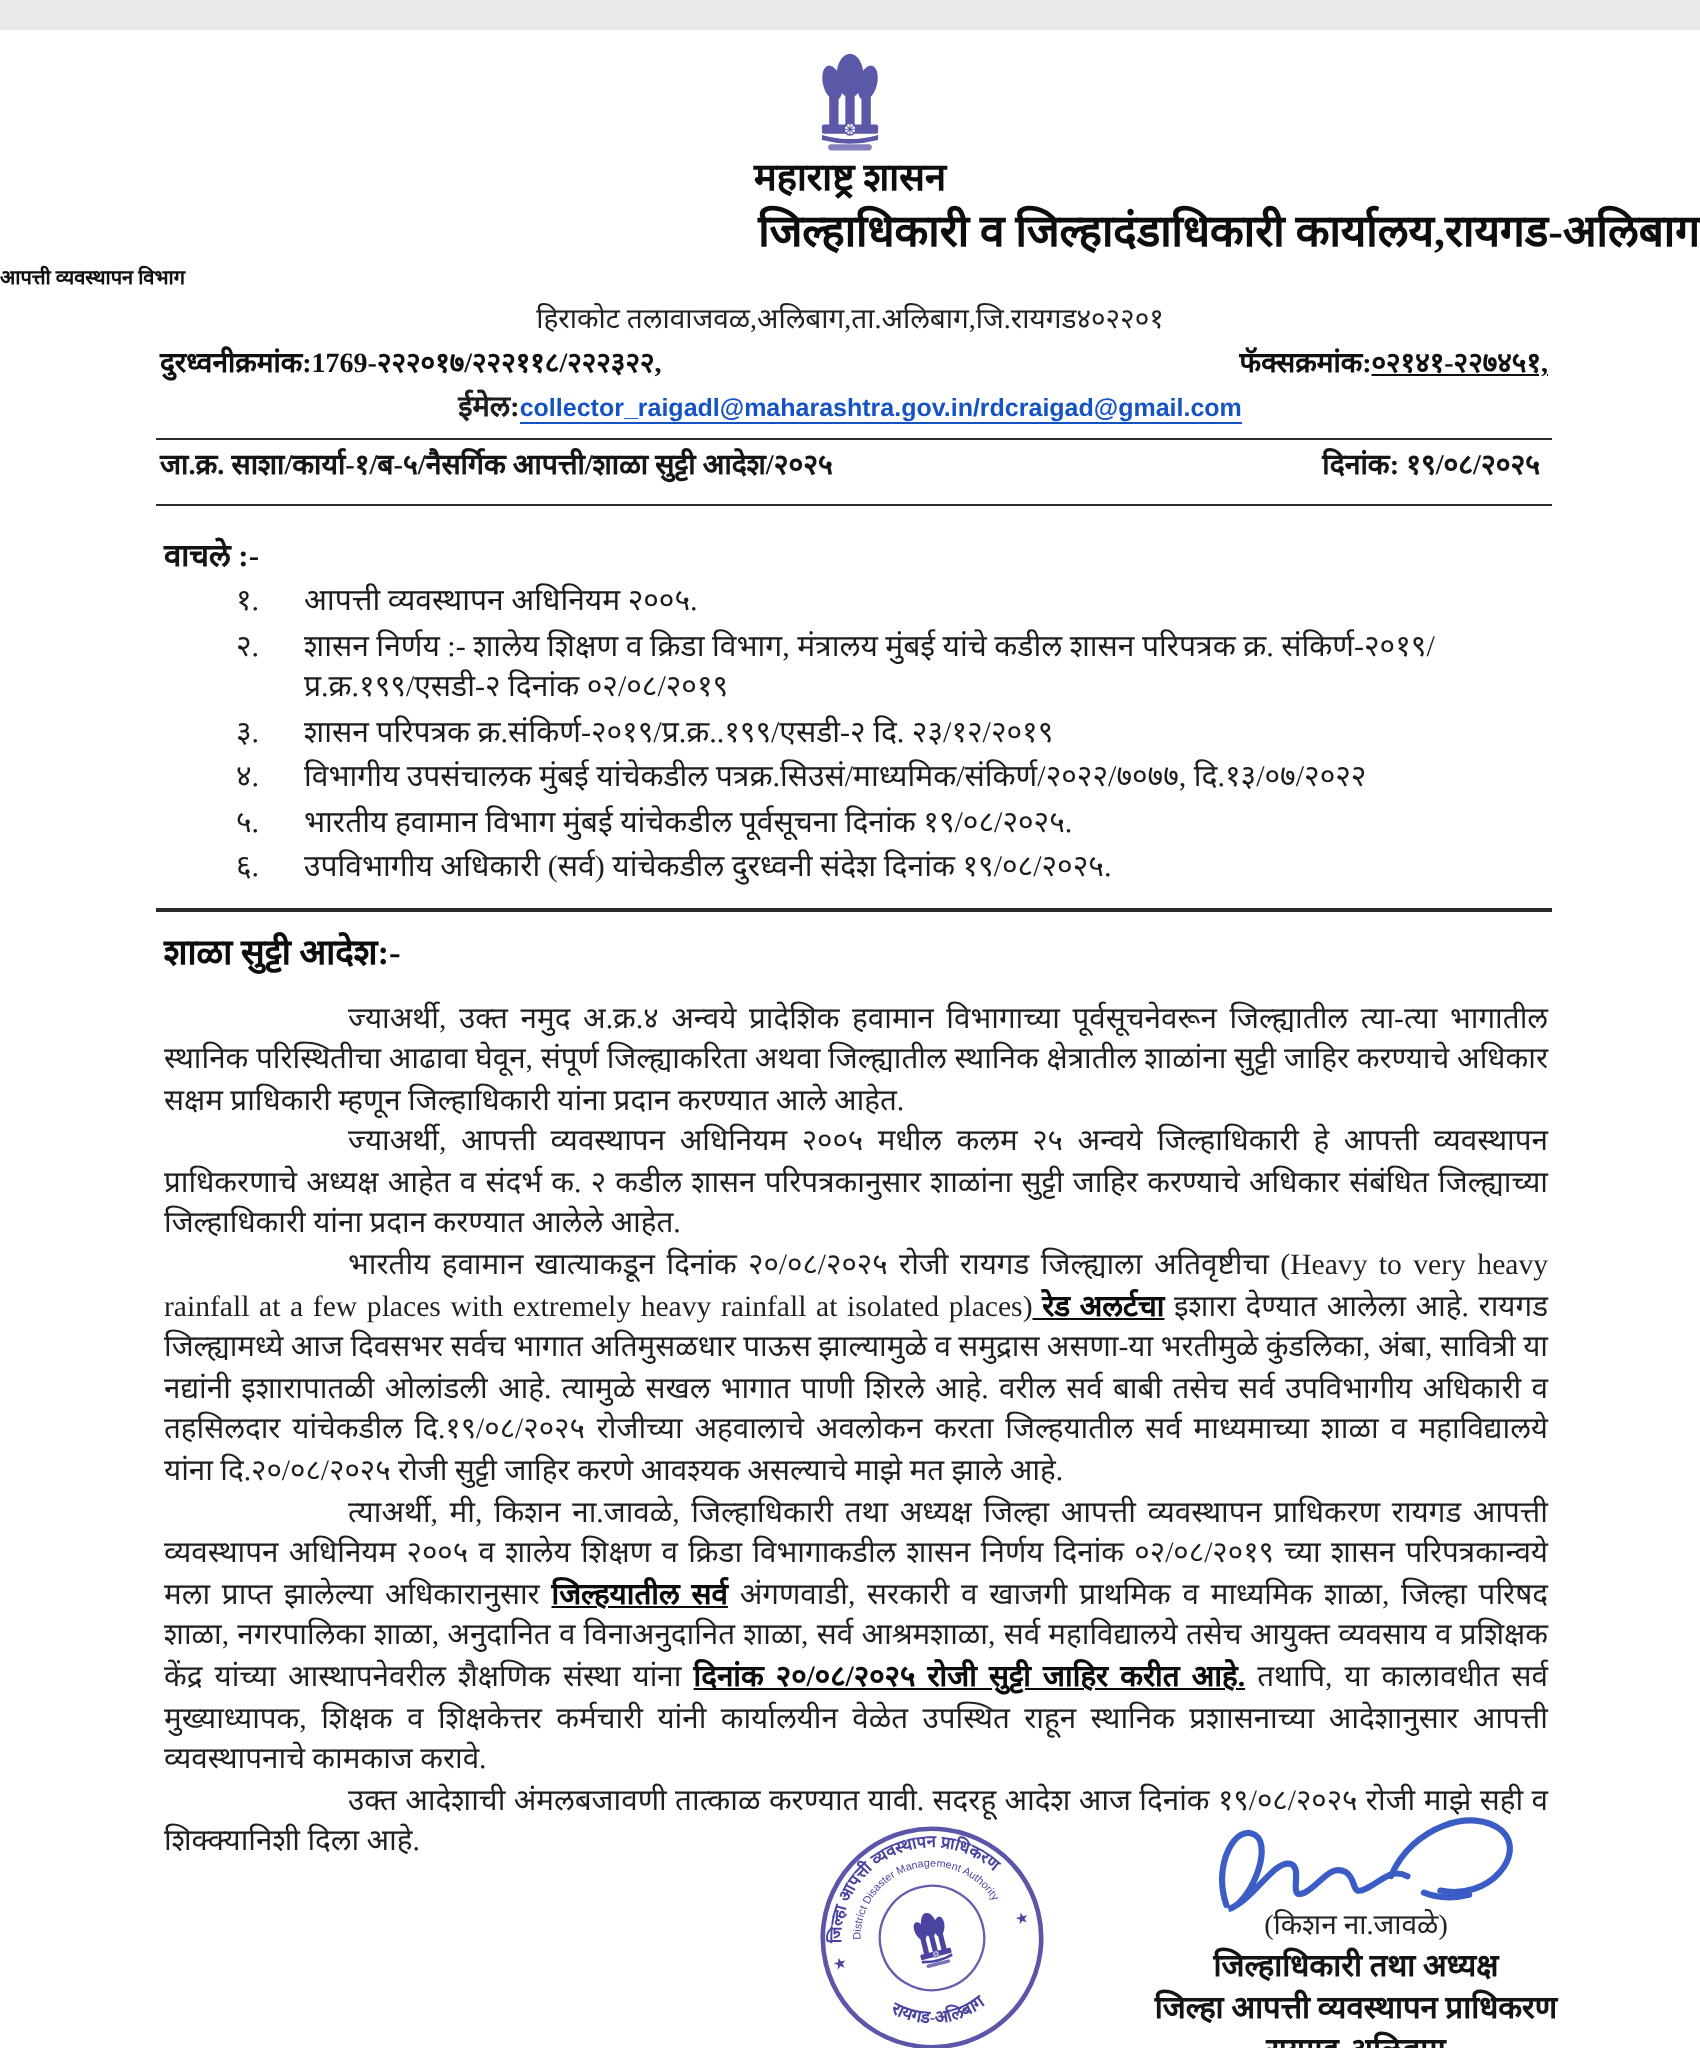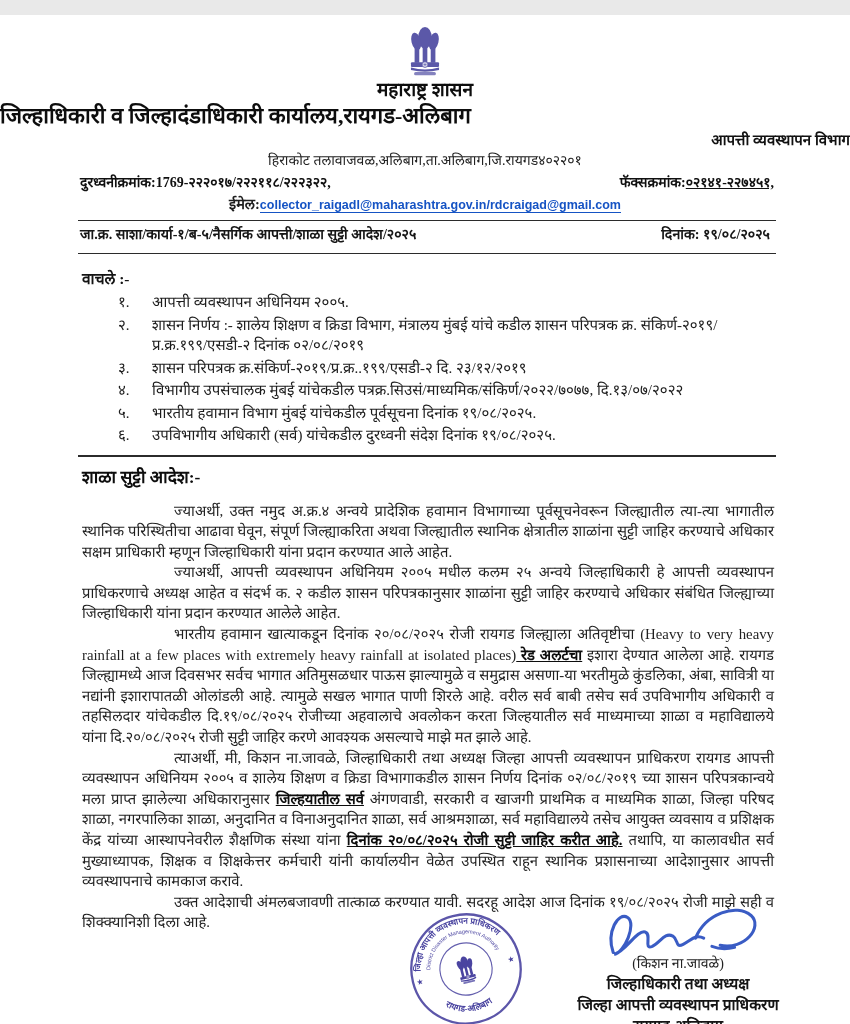--- a/index.html
+++ b/index.html
@@ -3,22 +3,22 @@
 <meta charset="utf-8">
 <style>
   html,body{margin:0;padding:0;background:#e9e9e9;}
   .page{
     position:relative;width:850px;height:1024px;margin:15px auto;background:#ffffff;
     font-family:"Liberation Serif","DejaVu Serif",serif;color:#1e1e1e;overflow:hidden;
   }
   
   .emblem-top{display:block;margin:7px auto 1px auto;}
   .h-govt{text-align:center;font-size:19px;font-weight:bold;color:#0d0d0d;line-height:24px;}
-  .h-office{text-align:left;font-size:22px;font-weight:bold;color:#0d0d0d;line-height:28px;}
-  .h-dept{text-align:right;font-size:15px;font-weight:bold;color:#111;line-height:20px;}
+  .h-office{text-align:right;font-size:22px;font-weight:bold;color:#0d0d0d;line-height:28px;}
+  .h-dept{text-align:left;font-size:10px;font-weight:bold;color:#111;line-height:20px;}
   .h-addr{text-align:center;font-size:14px;color:#222;line-height:19px;margin-top:1px;}
   .contact-row{display:flex;justify-content:space-between;padding:0 76px 0 80px;margin-top:4px;
     font-size:14px;font-weight:bold;color:#101010;line-height:18px;}
   .fax-num{text-decoration:underline;}
   .email-row{text-align:center;font-size:14.5px;font-weight:bold;margin-top:3px;line-height:19px;}
   .email-link{font-family:"Liberation Sans","DejaVu Sans",sans-serif;font-size:12.5px;
     color:#1553c4;border-bottom:1.5px solid #1553c4;font-weight:bold;}
   .rule{border:0;border-top:1.7px solid #2b2b2b;margin:5px 74px 0 78px;}
   .rule.thin{border-top-width:1.3px;}
   .rule.thick{border-top-width:2.2px;margin-top:9px;}

